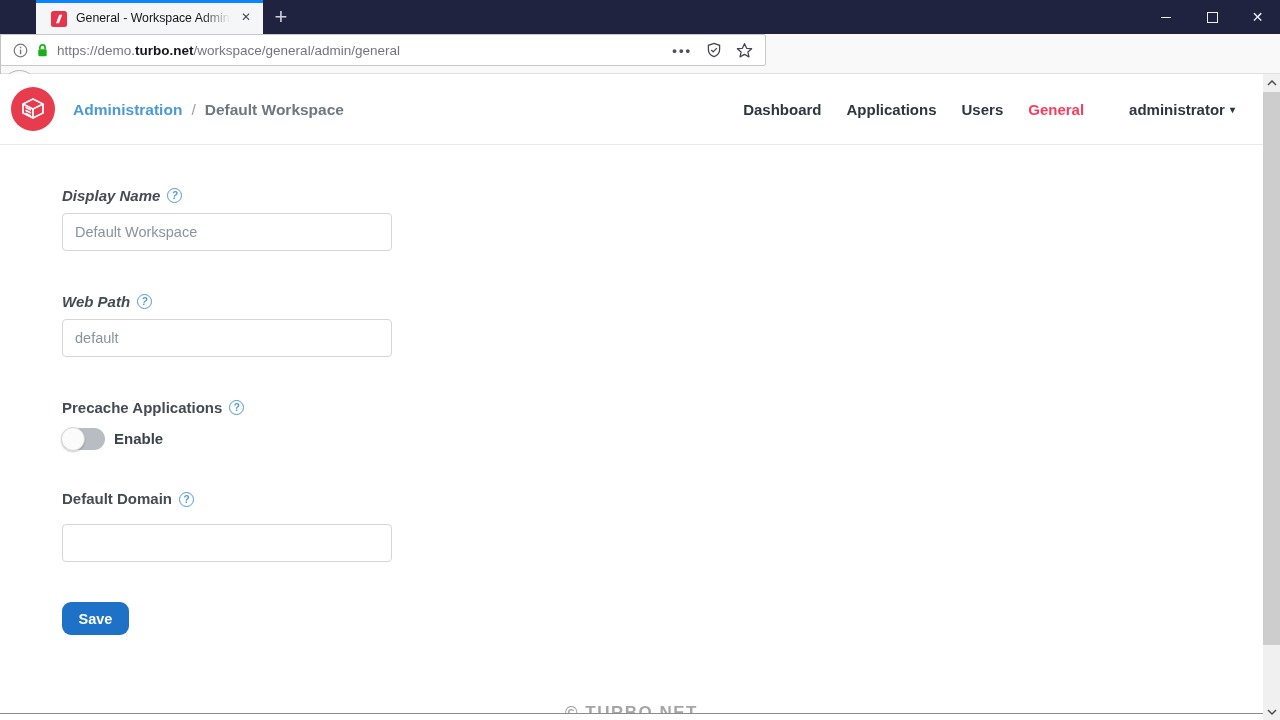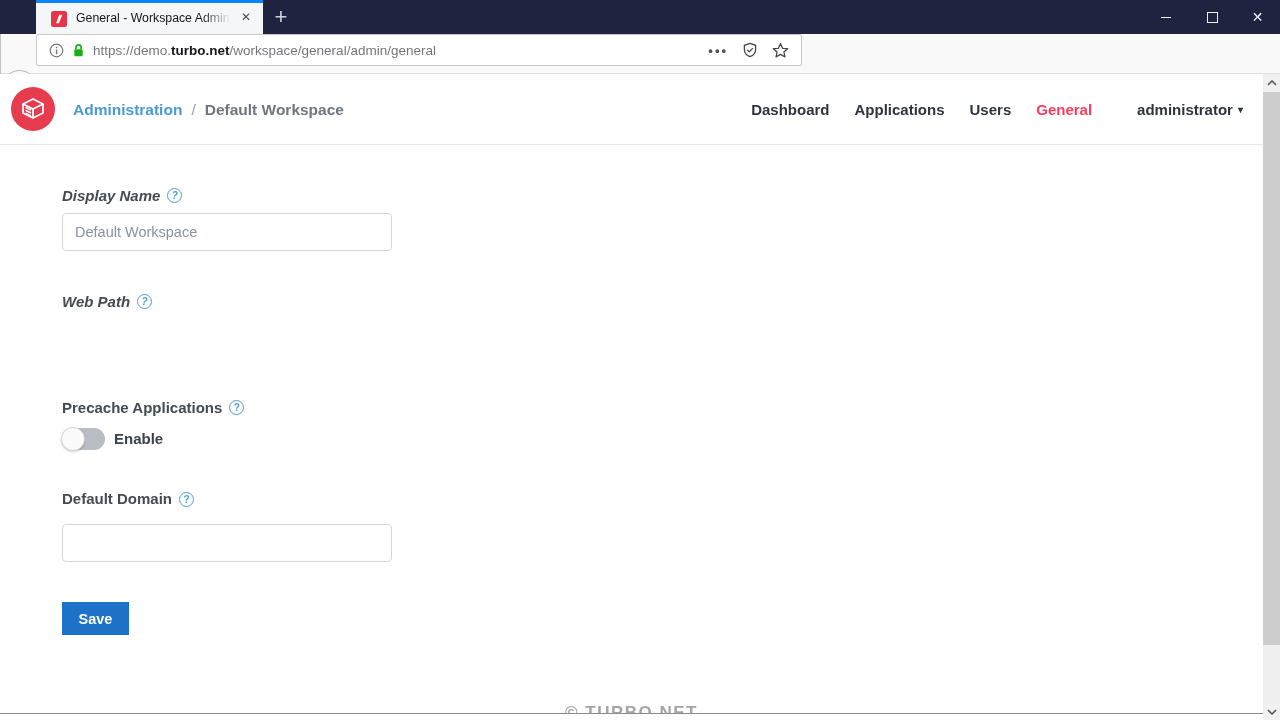--- a/index.html
+++ b/index.html
@@ -21,21 +21,21 @@
   #new-tab{left:264px;top:0;width:34px;height:34px;display:flex;align-items:center;
     justify-content:center;font-size:22px;font-weight:300;color:#ced1d9;}
   .win-btn{top:0;width:46px;height:34px;display:flex;align-items:center;justify-content:center;}
   #win-min{left:1143px;} #win-max{left:1189px;} #win-close{left:1235px;width:45px;
     color:#eef0f6;font-size:14px;}
   .glyph-min{width:10px;height:1px;background:#eef0f6;}
   .glyph-max{width:9px;height:9px;border:1px solid #eef0f6;}
 
   
   #toolbar{left:0;top:34px;width:1280px;height:40px;background:#f9f9fa;
-    border-bottom:1px solid #e0e0e2;box-sizing:border-box;padding-left:36px;}
+    border-bottom:1px solid #e0e0e2;box-sizing:border-box;}
   .tool-icon{position:absolute;width:28px;height:28px;top:40px;display:flex;
     align-items:center;justify-content:center;}
   #btn-back{left:2px;top:36px;width:35px;height:35px;border:1px solid #b6b6b8;
     border-radius:50%;display:flex;align-items:center;justify-content:center;
     font-size:17px;color:#2e2e32;box-sizing:border-box;background:#f9f9fa;}
   #btn-forward{left:44px;color:#b7b7b9;font-size:17px;}
   #btn-refresh{left:76px;} #btn-home{left:108px;}
   #url-bar{left:250px;top:38px;width:766px;height:32px;background:#fff;
     border:1px solid #c8c8ca;border-radius:2px;box-sizing:border-box;
     display:flex;align-items:center;padding:0 12px;}
@@ -53,21 +53,21 @@
   
   #page{left:0;top:74px;width:1263px;height:646px;background:#fff;}
   #site-header{left:0;top:0;width:1263px;height:71px;border-bottom:1px solid #e9e9e9;
     box-sizing:border-box;background:#fff;}
   #logo{left:11px;top:13px;width:44px;height:44px;border-radius:50%;background:#e73b4e;
     display:flex;align-items:center;justify-content:center;}
   #breadcrumb{left:73px;top:0;height:71px;display:flex;align-items:center;gap:9px;
     font-size:15.5px;font-weight:600;}
   #crumb-section{color:#4a9ad6;} #crumb-sep{color:#98a0a8;font-weight:400;}
   #crumb-current{color:#6e7780;}
-  #main-nav{right:20px;top:0;height:71px;display:flex;align-items:center;gap:25px;
+  #main-nav{right:28px;top:0;height:71px;display:flex;align-items:center;gap:25px;
     font-size:15px;font-weight:700;color:#2e3540;}
   .nav-item{cursor:pointer;}
   .nav-item.active{color:#fa3b5d;}
   #user-menu{display:flex;align-items:center;gap:5px;margin-left:20px;}
   #user-caret{font-size:10px;color:#2e3540;}
 
   
   .field-label{position:absolute;left:62px;display:flex;align-items:center;gap:7px;
     font-size:15px;font-weight:700;color:#444b53;}
   .help{width:15px;height:15px;border:1.4px solid #4d9bd5;border-radius:50%;color:#4d9bd5;
@@ -78,21 +78,21 @@
     font-size:14.5px;color:#8a939d;outline:none;background:#fff;}
   #label-1{top:113px;font-style:italic;} #input-1{top:139px;}
   #label-2{top:219px;font-style:italic;} #input-2{top:245px;}
   #label-3{top:325px;}
   #toggle{left:62px;top:354px;width:43px;height:22px;background:#b7bdc3;border-radius:11px;}
   #toggle-knob{left:-1px;top:-1px;width:24px;height:24px;border-radius:50%;background:#fbfbfb;
     border:1px solid #d4d4d4;box-sizing:border-box;box-shadow:0 1px 2px rgba(0,0,0,.2);}
   #toggle-label{left:114px;top:356px;font-size:15px;font-weight:600;color:#3b424a;}
   #label-4{top:416px;align-items:flex-end;} #input-3{top:450px;}
   #save-btn{left:62px;top:528px;width:67px;height:33px;background:#1d72c7;border:none;
-    border-radius:0;color:#fff;font-size:14.5px;font-weight:700;
+    border-radius:9px;color:#fff;font-size:14.5px;font-weight:700;
     font-family:"Liberation Sans",sans-serif;cursor:pointer;}
 
   
   #footer-text{left:0;top:629px;width:1263px;text-align:center;font-size:17px;font-weight:700;
     letter-spacing:1.5px;color:#a5a5a5;}
   #bottom-line{left:0;top:638.5px;width:1263px;height:1.5px;background:#8c8c8c;}
   #bottom-cover{left:0;top:640px;width:1263px;height:6px;background:#fff;}
 
   
   #scrollbar{left:1263px;top:74px;width:17px;height:646px;background:#f0f0f1;}
@@ -238,20 +238,21 @@
     <div id="label-1" class="field-label">
       <span>Display Name</span>
       <span class="help">?</span>
     </div>
     <input id="input-1" class="text-input" type="text" value="Default Workspace" style="">
 
     <div id="label-2" class="field-label">
       <span>Web Path</span>
       <span class="help">?</span>
     </div>
+    <input id="input-2" class="text-input" type="text" value="default" style="">
 
     <div id="label-3" class="field-label">
       <span>Precache Applications</span>
       <span class="help">?</span>
     </div>
     <div id="toggle" class="abs">
       <div id="toggle-knob" class="abs"></div>
     </div>
     <div id="toggle-label" class="abs">Enable</div>
 

